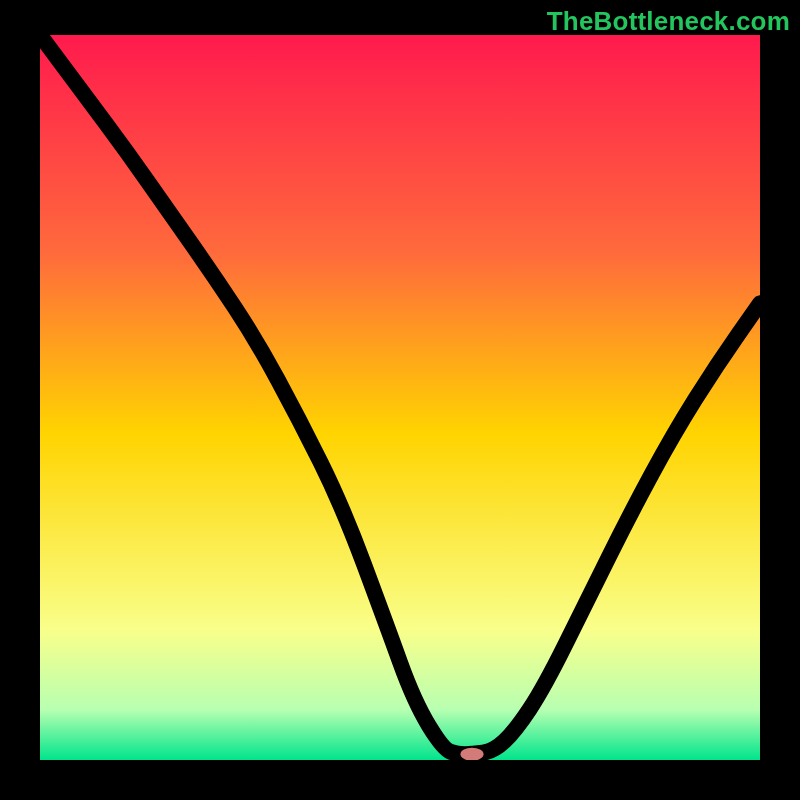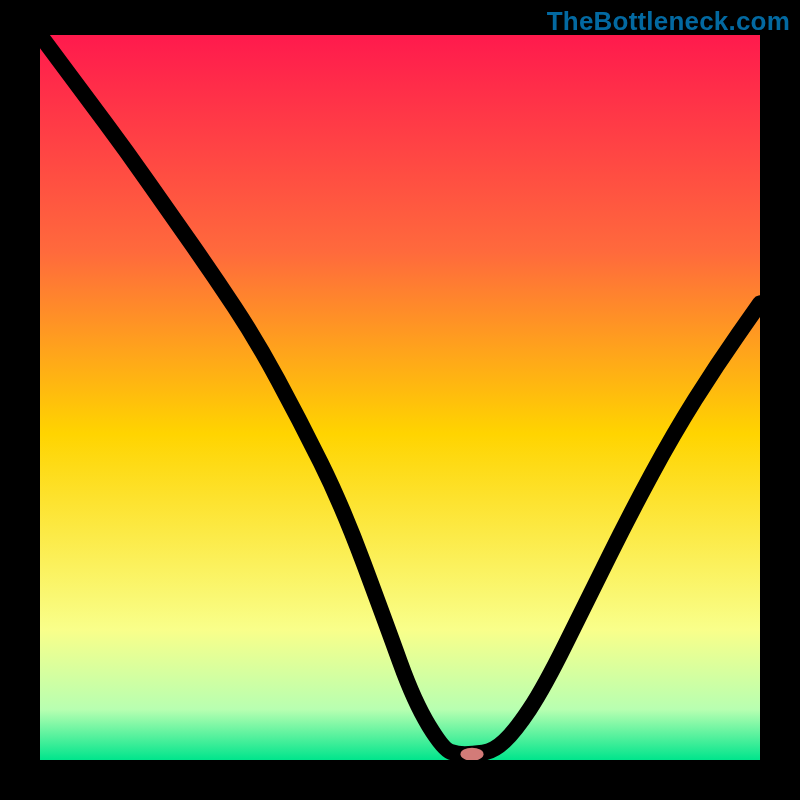--- a/index.html
+++ b/index.html
@@ -13,21 +13,21 @@
   .frame {
     position: relative;
     width: 800px;
     height: 800px;
     background: #000;
   }
   .watermark {
     position: absolute;
     top: 6px;
     right: 10px;
-    color: #0369a1;
+    color: #22c55e;
     font-size: 26px;
     font-weight: 600;
     letter-spacing: 0.2px;
     user-select: none;
   }
   .plot-wrap {
     position: absolute;
     left: 40px;
     top: 35px;
     width: 720px;

